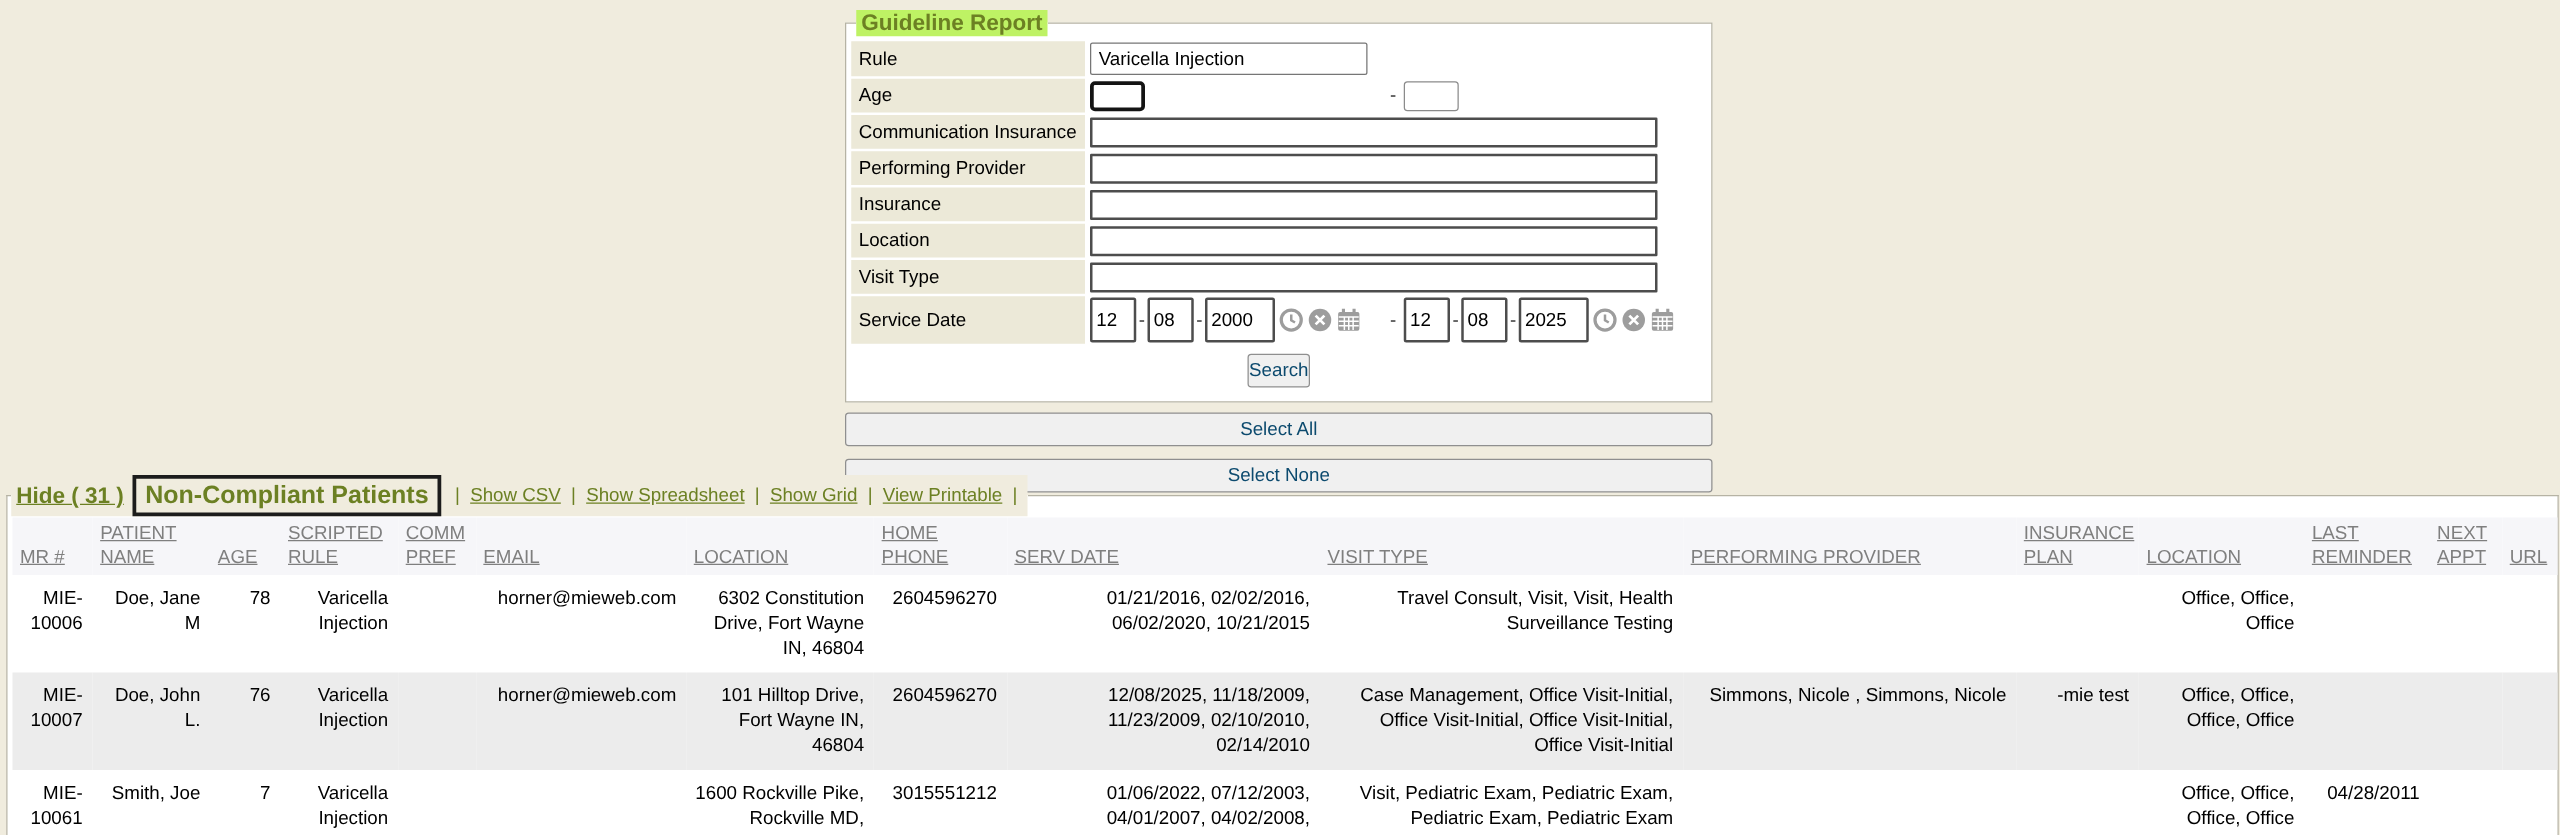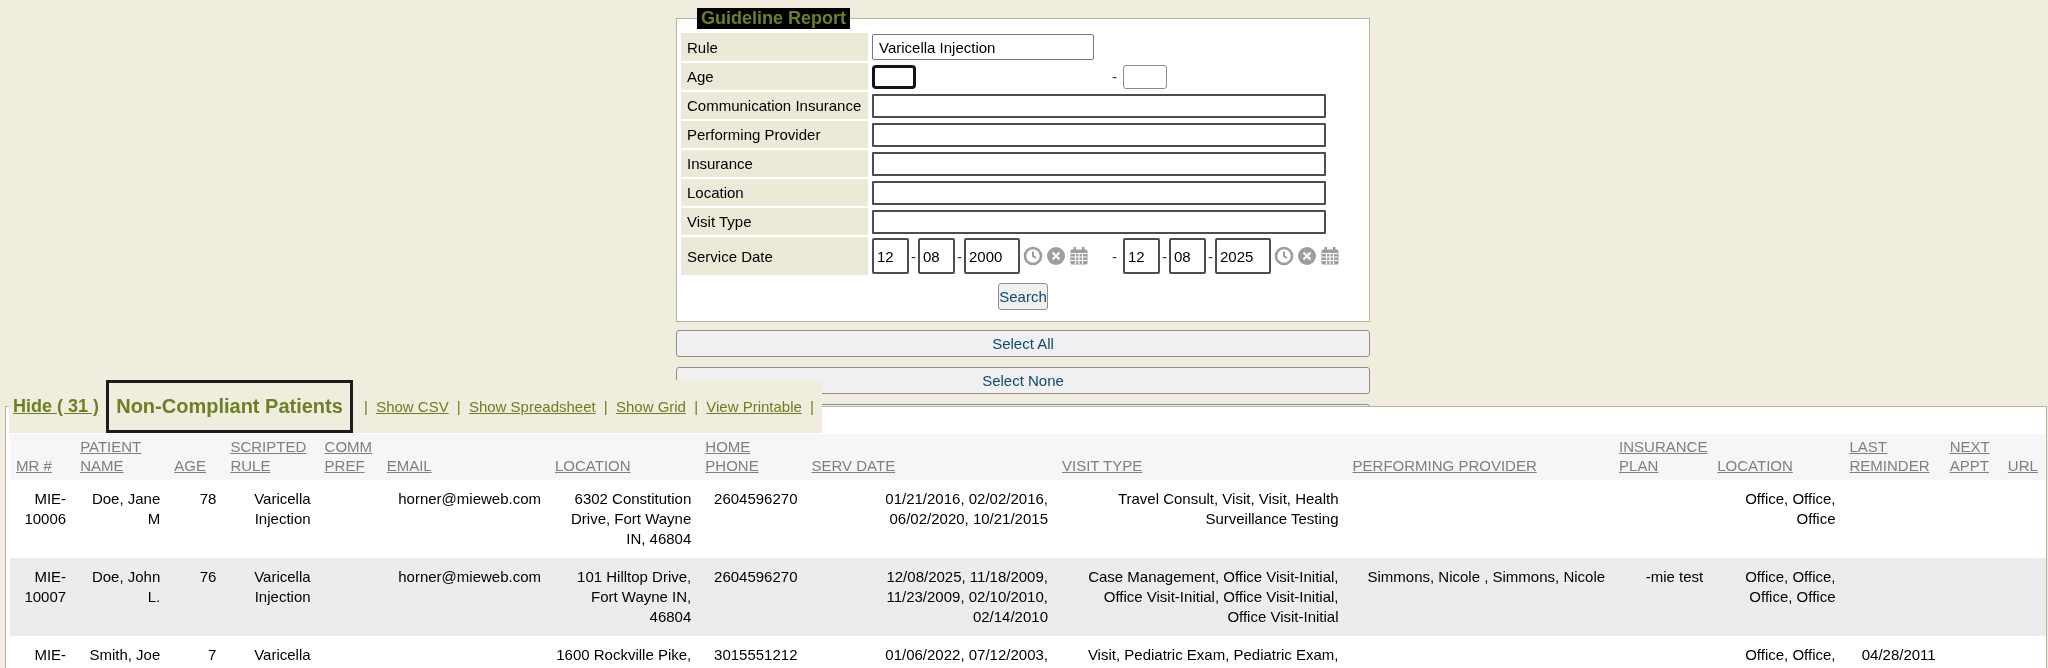--- a/index.html
+++ b/index.html
@@ -12,21 +12,21 @@
   }
   span:empty { display:none; }
 
   
   fieldset.report {
     position:absolute; left:676px; top:8px; width:694px;
     background:#fff; border:1px solid #b6b3a4; padding:2px; margin:0;
   }
   fieldset.report legend {
     font-size:18px; font-weight:bold; color:#6c8023;
-    background:#000000; padding:0 4px; margin-left:18px;
+    background:#bef264; padding:0 4px; margin-left:6px;
   }
   table.form { width:100%; border-collapse:separate; border-spacing:2px; }
   td.lbl {
     background:#ece9d8; width:204px; padding:3px 6px; height:27px;
     vertical-align:middle; color:#000;
   }
   td.inp { background:#fff; padding:1px 2px; vertical-align:middle; }
   input.wide {
     width:454px; height:24px; border:2px solid #4d4d4d; border-radius:1px;
     padding:1px 4px; font-family:"Liberation Sans",sans-serif; font-size:15px;
@@ -72,21 +72,21 @@
     position:absolute; top:380px; left:5px; width:2042px; height:320px;
     background:#fff; border:1px solid #b6b3a4; border-bottom:none;
     padding:0; margin:0;
   }
   fieldset.results legend {
     margin-left:3px; background:#f0ecde; padding:0 4px; white-space:nowrap;
   }
   .hide-link { font-weight:bold; color:#6c8023; text-decoration:underline;
     font-size:18px; cursor:pointer; vertical-align:middle; }
   .boxed-title {
-    display:inline-block; border:3px solid #1c1c1c; padding:12px 7px;
+    display:inline-block; border:3px solid #1c1c1c; padding:2px 7px;
     font-size:20px; font-weight:bold; color:#6c8023; background:#f0ecde;
     margin:0 3px; vertical-align:middle;
   }
   .leg-sep { color:#6c8023; margin:0 4px; vertical-align:middle; font-size:15px; }
   .leg-link { color:#6c8023; text-decoration:underline; font-size:15px;
     cursor:pointer; vertical-align:middle; }
 
   table.grid { table-layout:fixed; border-collapse:collapse;
     width:2036px; margin-left:4px; margin-top:1px; }
   table.grid thead tr { background:#f6f6f9; }

